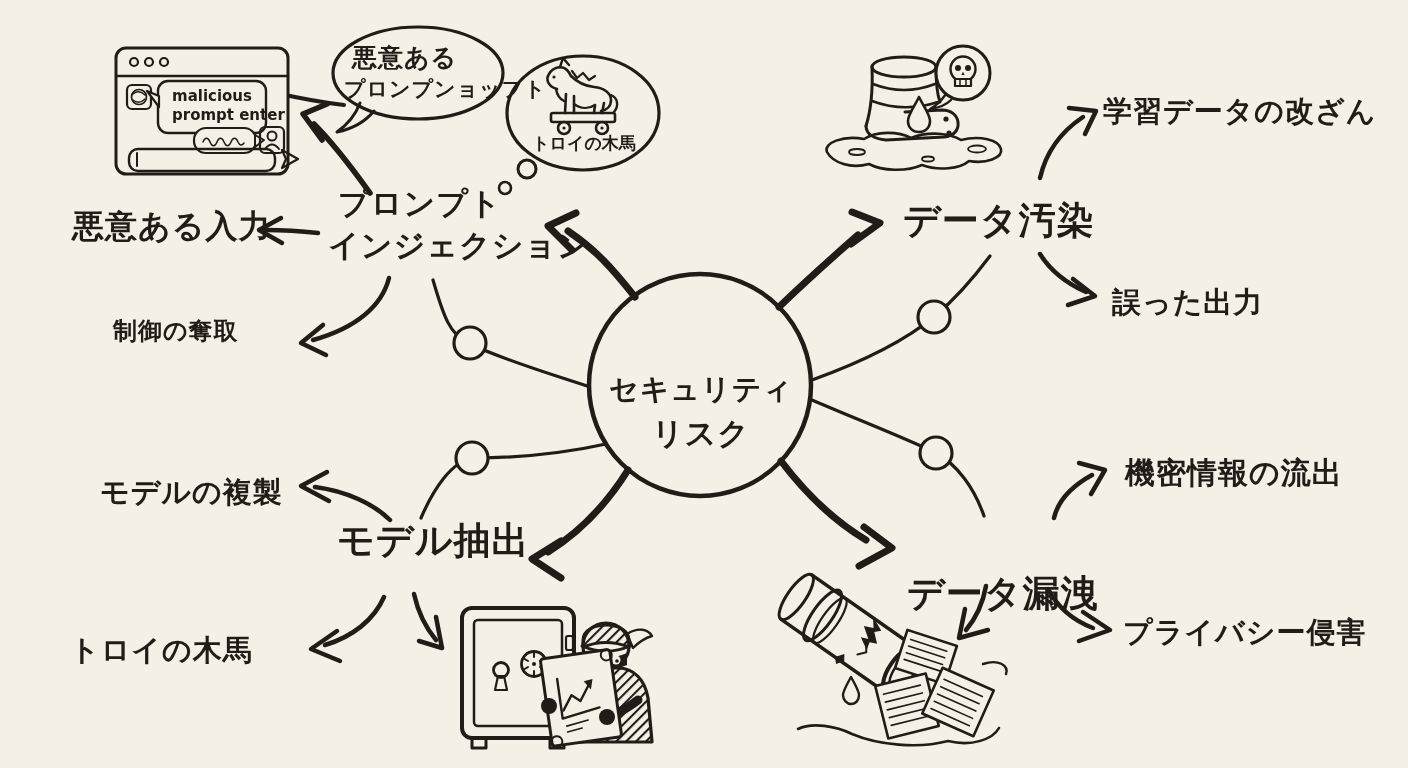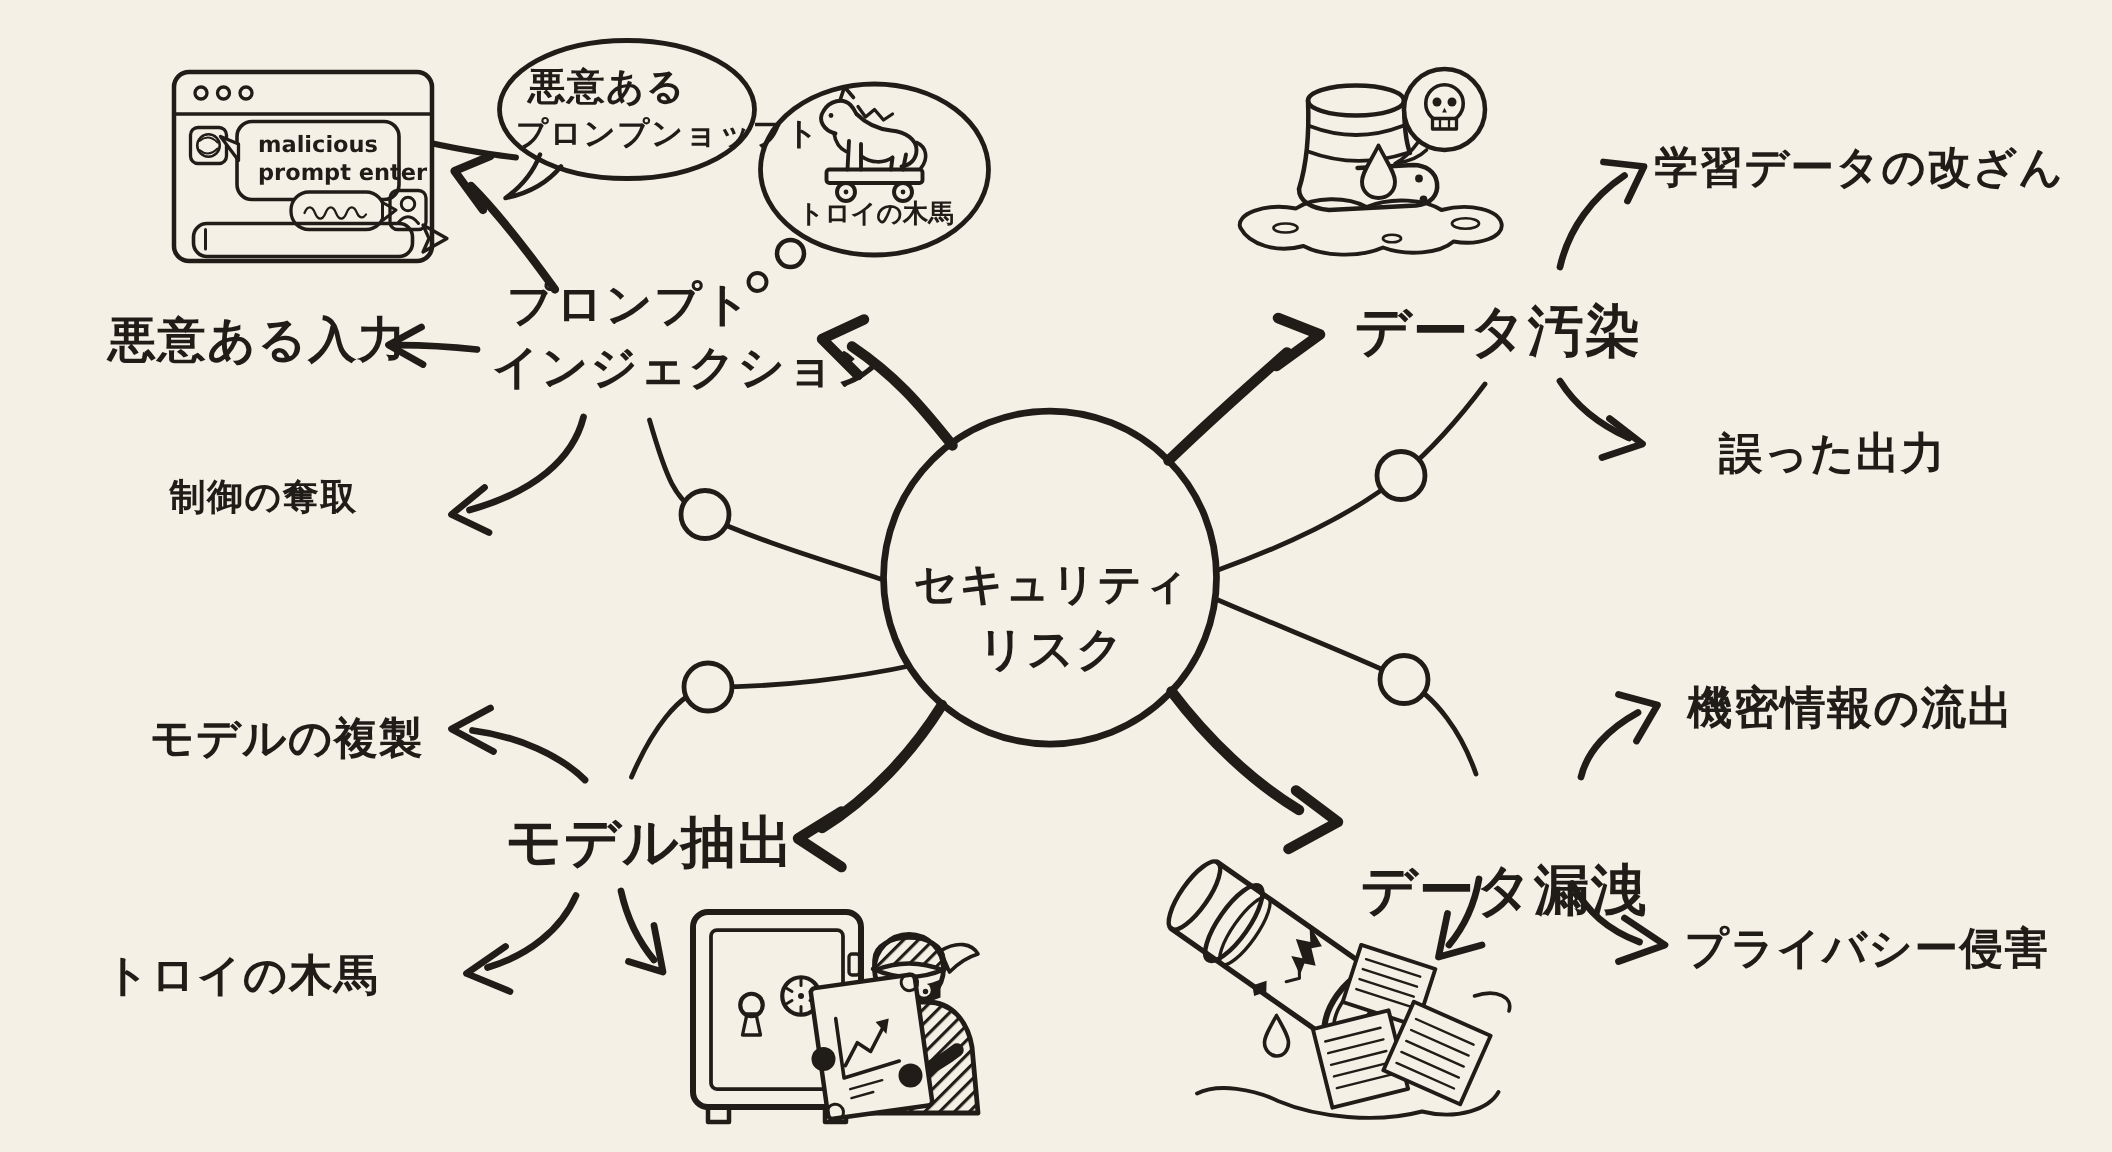--- a/index.html
+++ b/index.html
@@ -293,23 +293,23 @@
 <div class="t ctr" style="left:589px;top:373px;width:224px;font-size:29px;">セキュリティ</div>
 <div class="t ctr" style="left:589px;top:416px;width:224px;font-size:31px;">リスク</div>
 
 <div class="t" style="left:338px;top:186px;font-size:31px;">プロンプト</div>
 <div class="t" style="left:328px;top:228px;font-size:31px;">インジェクション</div>
 <div class="t sub" style="left:72px;top:208px;font-size:32px;">悪意ある入力</div>
 <div class="t sub" style="left:113px;top:318px;font-size:24px;">制御の奪取</div>
 
 <div class="t branch" style="left:903px;top:200px;">データ汚染</div>
 <div class="t sub" style="left:1103px;top:95px;">学習データの改ざん</div>
-<div class="t sub" style="left:1112px;top:286px;margin-left:34px;">誤った出力</div>
-
-<div class="t branch" style="left:337px;top:541px;">モデル抽出</div>
+<div class="t sub" style="left:1112px;top:286px;">誤った出力</div>
+
+<div class="t branch" style="left:337px;top:520px;">モデル抽出</div>
 <div class="t sub" style="left:100px;top:476px;">モデルの複製</div>
 <div class="t sub" style="left:70px;top:634px;">トロイの木馬</div>
 
 <div class="t branch" style="left:907px;top:532px;margin-top:41px;">データ漏洩</div>
 <div class="t sub" style="left:1125px;top:456px;font-size:30px;">機密情報の流出</div>
 <div class="t sub" style="left:1123px;top:616px;">プライバシー侵害</div>
 
 <div class="t" style="left:352px;top:44px;font-size:25px;">悪意ある</div>
 <div class="t" style="left:344px;top:77px;font-size:21px;text-align:center;">プロンプンョッフト</div>
 

